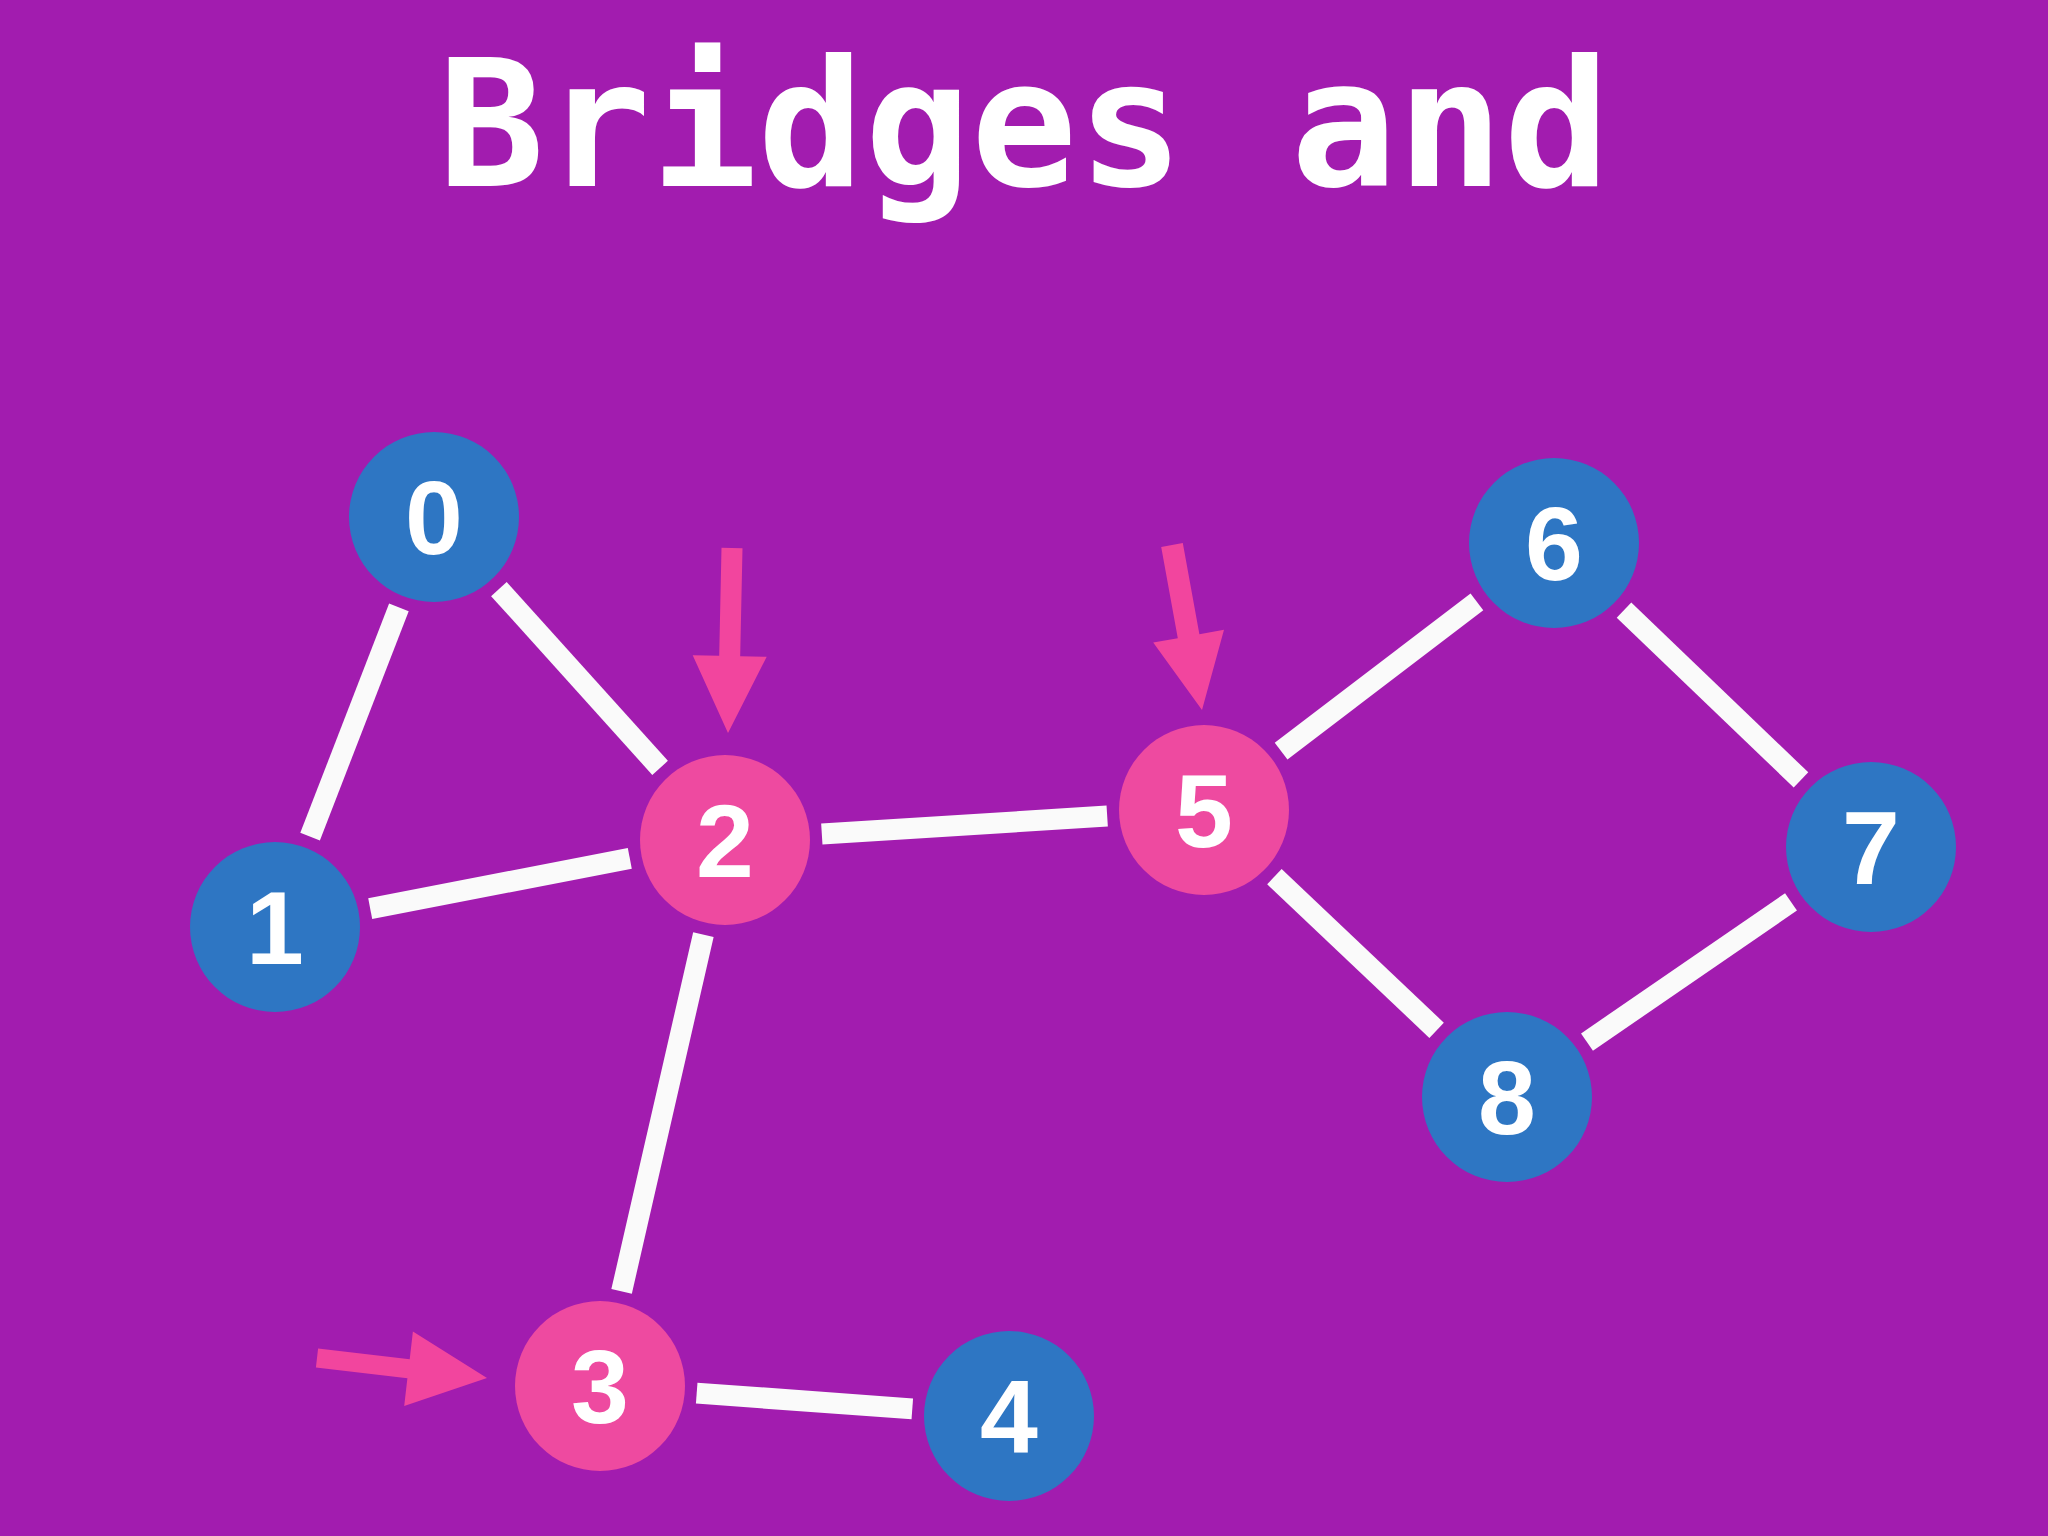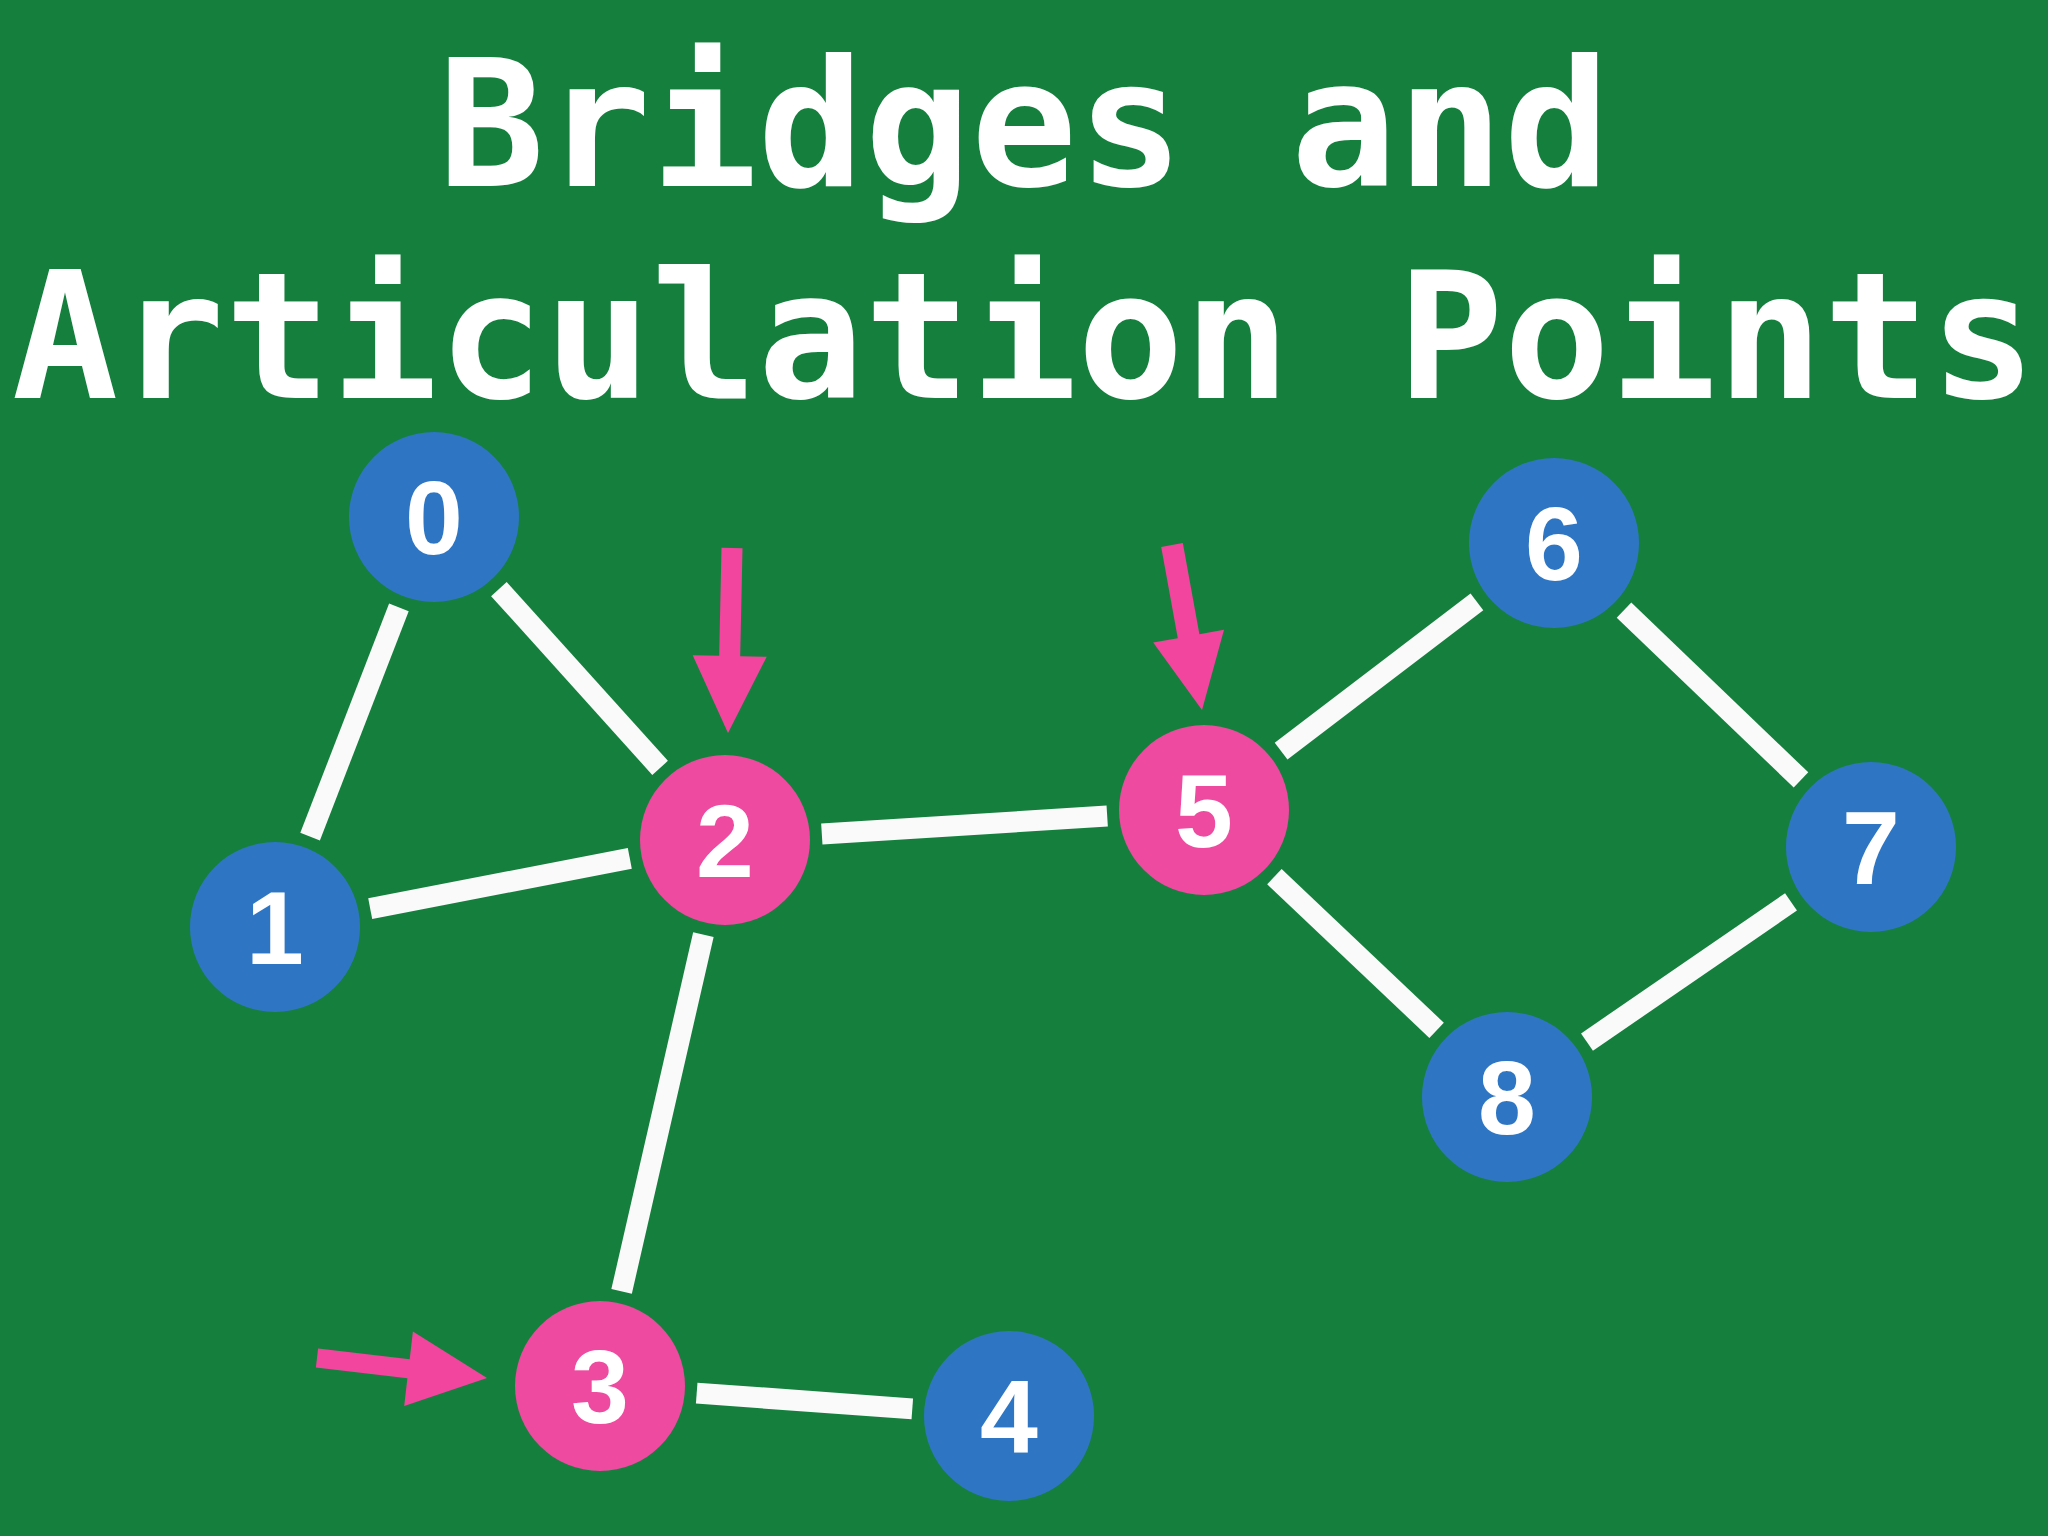--- a/index.html
+++ b/index.html
@@ -37,24 +37,23 @@
   }
   .node-label {
     font-family: "Liberation Sans", sans-serif;
     font-weight: bold;
     font-size: 104px;
   }
 </style>
 </head>
 <body style="background: rgb(0, 0, 0);">
 
-<div class="stage" style="background: #15803d;">
+<div class="stage" style="background: #a21caf;">
   <div class="title" style="color: rgb(255, 255, 255);">
     <div>Bridges and</div>
-    <div>Articulation Points</div>
   </div>
   <svg class="graph" id="graph-svg" viewBox="0 0 2048 1536" xmlns="http://www.w3.org/2000/svg">
     <g id="edges-layer">
         <line x1="398.9" y1="607.4" x2="310.1" y2="836.6" stroke="#fafafa" stroke-width="21" stroke-linecap="butt"></line>
         <line x1="498.9" y1="589.1" x2="660.1" y2="767.9" stroke="#fafafa" stroke-width="21" stroke-linecap="butt"></line>
         <line x1="370.2" y1="908.6" x2="629.8" y2="858.4" stroke="#fafafa" stroke-width="21" stroke-linecap="butt"></line>
         <line x1="703.4" y1="934.6" x2="621.6" y2="1291.4" stroke="#fafafa" stroke-width="21" stroke-linecap="butt"></line>
         <line x1="821.8" y1="833.9" x2="1107.2" y2="816.1" stroke="#fafafa" stroke-width="21" stroke-linecap="butt"></line>
         <line x1="696.7" y1="1393.1" x2="912.3" y2="1408.9" stroke="#fafafa" stroke-width="21" stroke-linecap="butt"></line>
         <line x1="1281.1" y1="751.2" x2="1476.9" y2="601.8" stroke="#fafafa" stroke-width="21" stroke-linecap="butt"></line>

